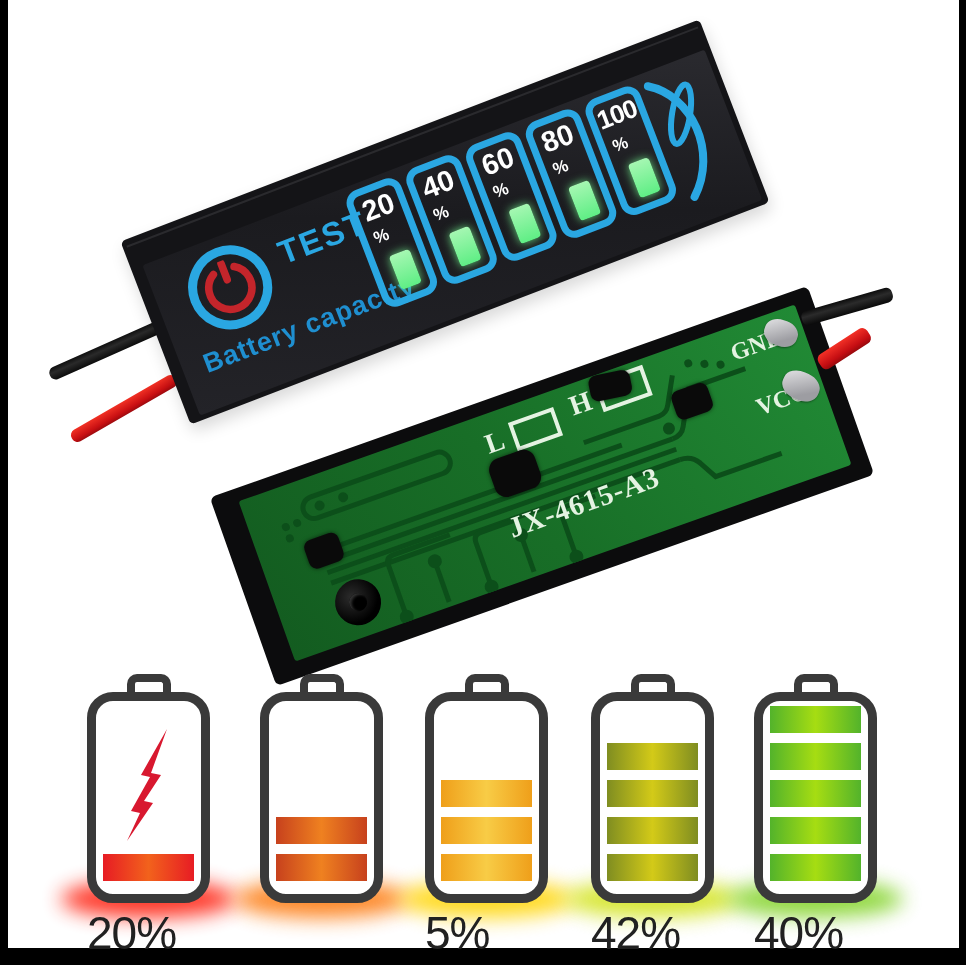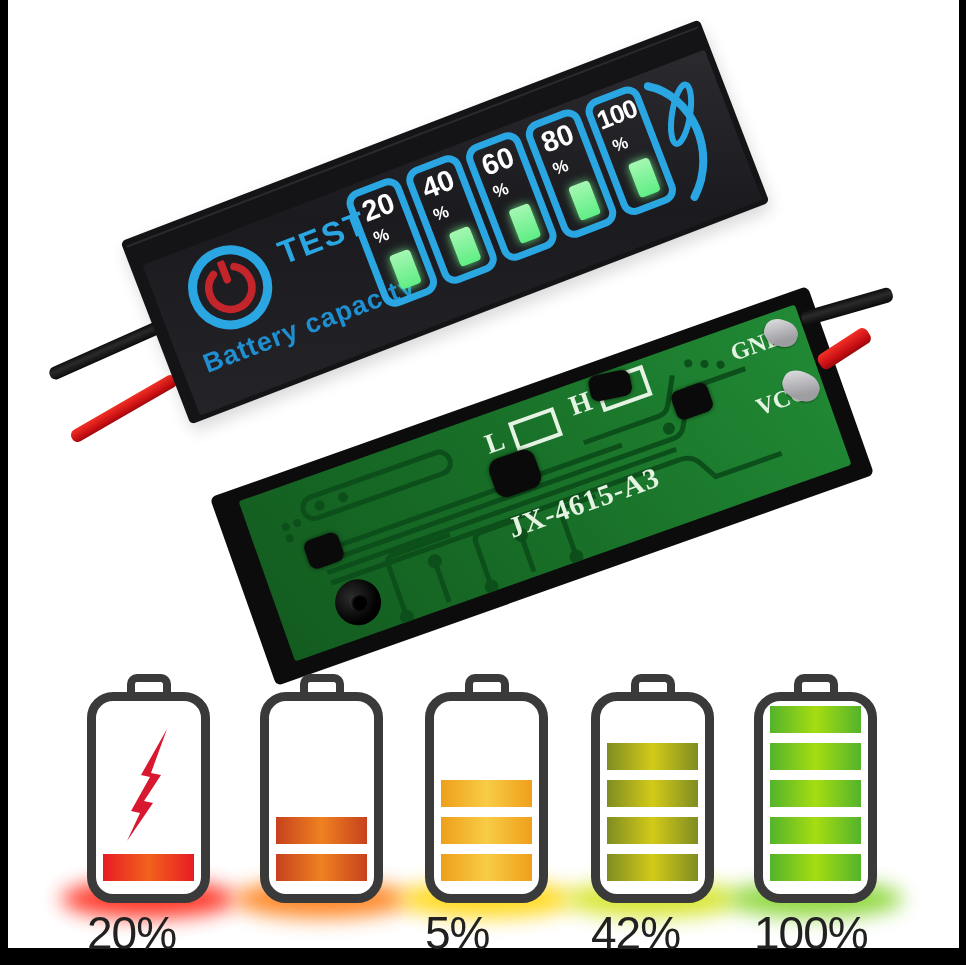--- a/index.html
+++ b/index.html
@@ -248,16 +248,16 @@
     <div class="nub"></div>
     <div class="body">
       <div class="bars">
           <div class="bar" style="background: linear-gradient(90deg, rgb(83, 179, 43) 0%, rgb(166, 221, 18) 50%, rgb(83, 179, 43) 100%);"></div>
           <div class="bar" style="background: linear-gradient(90deg, rgb(83, 179, 43) 0%, rgb(166, 221, 18) 50%, rgb(83, 179, 43) 100%);"></div>
           <div class="bar" style="background: linear-gradient(90deg, rgb(83, 179, 43) 0%, rgb(166, 221, 18) 50%, rgb(83, 179, 43) 100%);"></div>
           <div class="bar" style="background: linear-gradient(90deg, rgb(83, 179, 43) 0%, rgb(166, 221, 18) 50%, rgb(83, 179, 43) 100%);"></div>
           <div class="bar" style="background: linear-gradient(90deg, rgb(83, 179, 43) 0%, rgb(166, 221, 18) 50%, rgb(83, 179, 43) 100%);"></div>
         </div>
     </div>
-    <div class="batt-label">100%</div>
+    <div class="batt-label">40%</div>
   </div>
 
 </div>
 
 </body></html>

